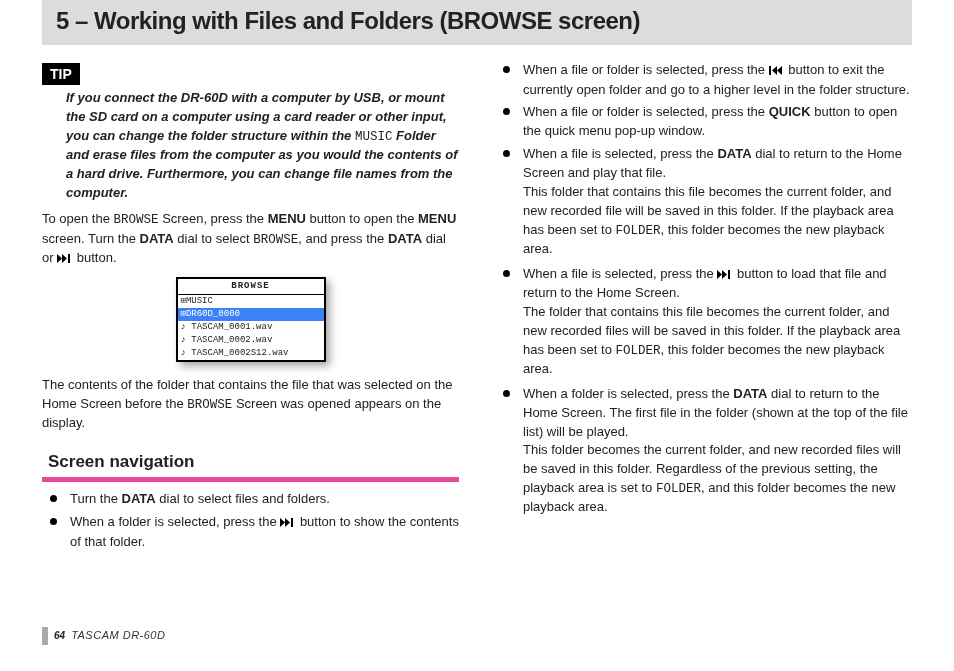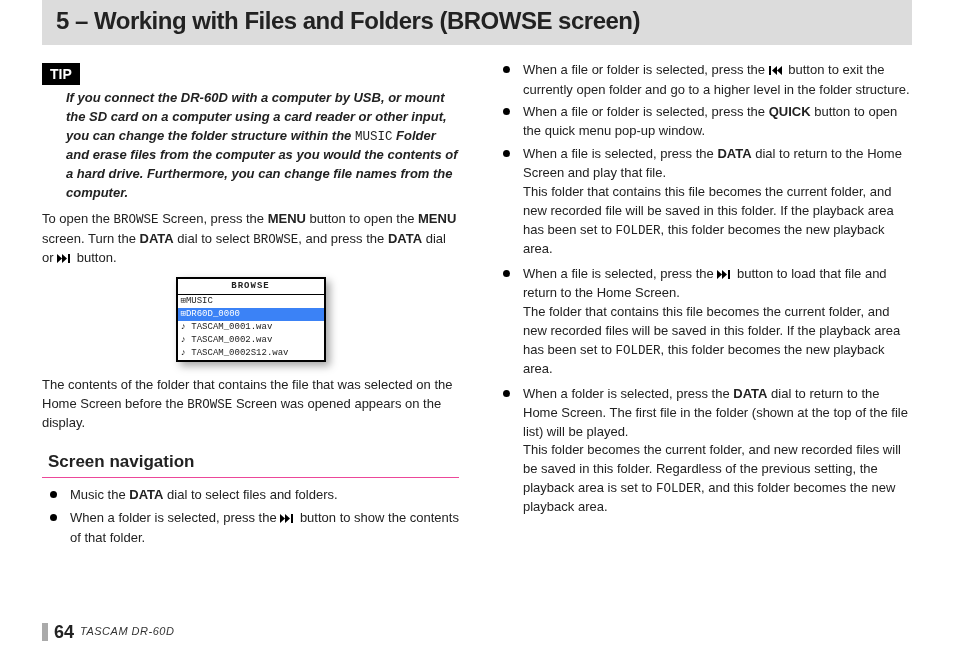--- a/index.html
+++ b/index.html
@@ -42,21 +42,21 @@
     margin: 2px 0 4px 0;
   }
   .tip-body {
     margin: 0 0 8px 24px;
     font-style: italic;
     font-weight: 700;
   }
   .section-head {
     font-size: 17px;
     font-weight: 700;
-    border-bottom: 1px solid #ec4899;
+    border-bottom: 5px solid #ec4899;
     padding-bottom: 2px;
     margin: 18px 0 8px 0;
     padding-left: 6px;
   }
   ul { list-style: none; margin-left: 4px; }
   ul li {
     position: relative;
     padding-left: 24px;
     margin-bottom: 4px;
   }
@@ -102,21 +102,21 @@
   }
   .footer {
     position: absolute;
     left: 42px;
     bottom: 26px;
     display: flex;
     align-items: center;
     gap: 6px;
   }
   .footer .flag { width: 6px; height: 18px; background: #aaa; }
-  .footer .pg { font-weight: 800; font-size: 18px; }
+  .footer .pg { font-weight: 800; font-style: italic; font-size: 10px; }
   .footer .mdl { font-style: italic; font-size: 11px; letter-spacing: .5px; color:#333; }
 </style>
 </head>
 <body>
 
 <div class="title-bar">
   <h1>5 – Working with Files and Folders (BROWSE screen)</h1>
 </div>
 
 <div class="columns">
@@ -151,21 +151,21 @@
 
     <p>
       <span>The contents of the folder that contains the file that was selected on the Home Screen before the </span><span class="mono">BROWSE</span><span> Screen was opened appears on the display.</span>
     </p>
 
     <h2 class="section-head">Screen navigation</h2>
 
 
     <ul>
       <li>
-        <span>Music the </span><span class="bold">DATA</span><span> dial to select files and folders.</span>
+        <span>Turn the </span><span class="bold">DATA</span><span> dial to select files and folders.</span>
       </li>
       <li>
         <span>When a folder is selected, press the </span><span class="icon-ffwd"><svg width="16" height="9">
               <path d="M0 0 L5 4.5 L0 9 Z M5 0 L10 4.5 L5 9 Z" fill="#000"></path>
               <rect x="11" y="0" width="2" height="9" fill="#000"></rect>
             </svg></span><span> button to show the contents of that folder.</span>
       </li>
     </ul>
 
   </div>

